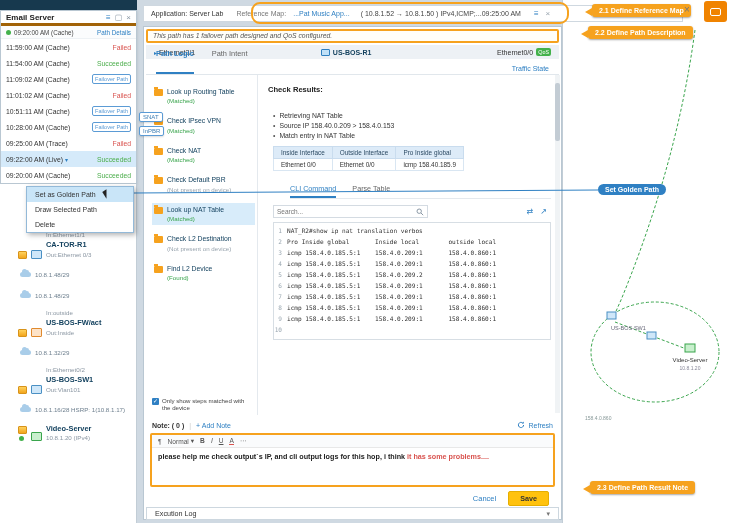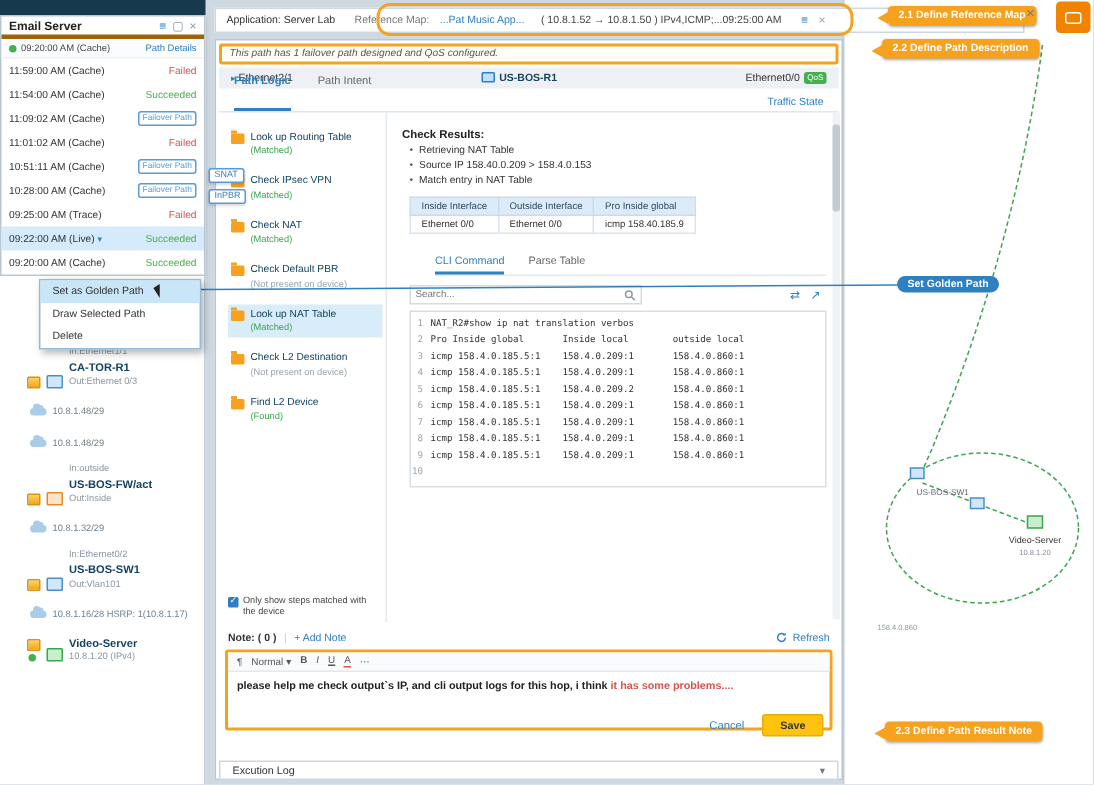--- a/index.html
+++ b/index.html
@@ -92,21 +92,21 @@
   .folder{width:9px;height:7px;background:#f6a21e;border-radius:1px;position:relative;margin-top:1px;flex:none}
   .folder::before{content:"";position:absolute;top:-2px;left:0;width:4px;height:2px;background:#f6a21e}
   .slabel{font-size:6.8px;color:#14425f;line-height:1.25}
   .sstatus{font-size:6.2px;margin-top:1px}
   .sstatus.ok{color:#3aa54d}
   .sstatus.na{color:#98a4ae}
   .filter{margin-top:auto;display:flex;gap:3px;font-size:6.1px;color:#444;padding-right:4px;align-items:flex-start}
   .cb{width:7px;height:7px;background:#2f80c3;color:#fff;font-size:6px;line-height:7px;text-align:center;border-radius:1px;flex:none;margin-top:1px}
 
   .rescol{position:absolute;left:114px;top:48px;right:8px;bottom:104px;padding:10px 2px 0 10px;overflow:hidden}
-  .rtitle{font-weight:bold;font-size:7.6px;color:#222;margin-bottom:3px}
+  .rtitle{font-weight:bold;font-size:7.6px;color:#222;margin-bottom:18px}
   .bullet{display:flex;gap:4px;font-size:6.8px;color:#333;margin:3px 0 3px 5px}
   .bdot{color:#555}
   table.nat{border-collapse:collapse;margin:7px 0 0 5px;font-size:6.4px}
   .nat th{background:#ddebf8;color:#2c4a63;font-weight:normal;text-align:left;padding:2px 7px;border:1px solid #c9dcee;white-space:nowrap}
   .nat td{padding:2px 7px;border:1px solid #d9e6f2;color:#333;white-space:nowrap}
   .clitabsrow{display:flex;gap:16px;margin:13px 0 0 22px;font-size:7.2px;border-bottom:1px solid #e4e9ee}
   .ctab{padding-bottom:3px;color:#666}
   .ctab.active{color:#2f80c3;border-bottom:2px solid #2f80c3}
   .searchrow{display:flex;align-items:center;margin:6px 0 4px 5px;gap:6px}
   .searchbox{display:flex;align-items:center;width:155px;border:1px solid #d4dbe2;height:13px;padding:0 3px;background:#fff}
@@ -122,21 +122,21 @@
   .notebar{position:absolute;left:8px;right:8px;top:392px;height:12px;display:flex;align-items:center;font-size:7px;gap:5px}
   .notelabel{font-weight:bold;color:#333}
   .sep{color:#ccc}
   .addnote{color:#2f80c3}
   .refresh{margin-left:auto;color:#2f80c3;display:flex;gap:3px;align-items:center}
   .editor{position:absolute;left:6px;right:6px;top:406px;height:54px;border:2px solid #f6a21e;border-radius:2px;background:#fff}
   .etoolbar{height:13px;border-bottom:1px solid #e8e8e8;background:#fafbfc;display:flex;align-items:center;gap:6px;padding:0 6px;font-size:6.6px;color:#555}
   .fmtsel{display:flex;align-items:center;gap:2px;color:#555}
   .econtent{padding:4px 6px;font-size:7.2px;color:#222;line-height:1.4;font-weight:bold}
   .red{color:#d9534f}
-  .btnrow{position:absolute;right:12px;top:449px;display:flex;gap:12px;align-items:center;font-size:7.5px}
+  .btnrow{position:absolute;right:12px;top:464px;display:flex;gap:12px;align-items:center;font-size:7.5px}
   .cancel{color:#2f80c3}
   .save{background:#ffc20e;color:#333;font-weight:bold;padding:2px 11px;border-radius:2px;border:1px solid #e6ae00;font-size:7.2px}
   .execlog{position:absolute;left:2px;right:2px;top:480px;height:13px;border:1px solid #cdd7df;display:flex;align-items:center;padding:0 8px;font-size:7.2px;color:#333;background:#fff}
   .execchev{margin-left:auto;color:#777;font-size:7px}
 
   
   .callout{position:absolute;background:#f6a21e;color:#fff;font-weight:bold;font-size:7px;padding:3px 7px;border-radius:3px;box-shadow:0 1px 2px rgba(0,0,0,.35);white-space:nowrap;z-index:45}
   .callout::before{content:"";position:absolute;left:-7px;top:4px;border-top:4px solid transparent;border-bottom:4px solid transparent;border-right:7px solid #f6a21e}
   .golden{position:absolute;left:598px;top:184px;background:#2f80c3;color:#fff;font-weight:bold;font-size:7px;padding:2px 7px;border-radius:7px;z-index:30;white-space:nowrap}
   .overlay{position:absolute;left:0;top:0;width:729px;height:523px;z-index:29;pointer-events:none}

